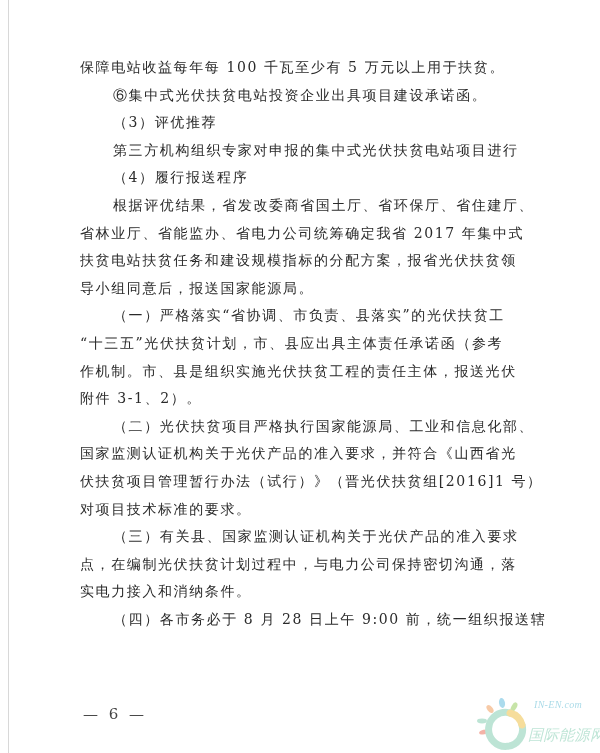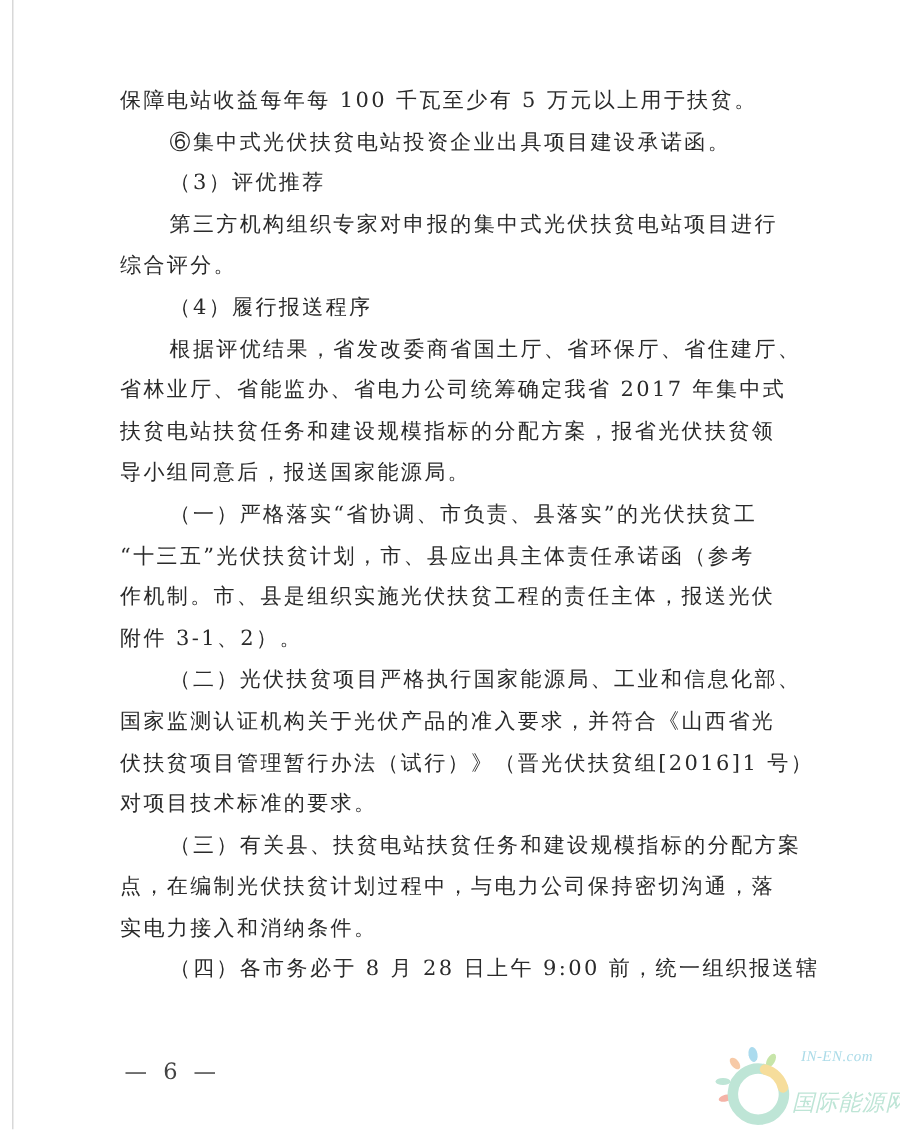--- a/index.html
+++ b/index.html
@@ -79,35 +79,34 @@
 </head>
 <body>
 
 <div class="page-edge"></div>
 
 <div class="content">
   <div class="line">保障电站收益每年每 100 千瓦至少有 5 万元以上用于扶贫。</div>
   <div class="line indent">⑥集中式光伏扶贫电站投资企业出具项目建设承诺函。</div>
   <div class="line indent">（3）评优推荐</div>
   <div class="line indent">第三方机构组织专家对申报的集中式光伏扶贫电站项目进行</div>
-  <div class="line">综合评分。</div>
   <div class="line indent">（4）履行报送程序</div>
   <div class="line indent">根据评优结果，省发改委商省国土厅、省环保厅、省住建厅、</div>
   <div class="line">省林业厅、省能监办、省电力公司统筹确定我省 2017 年集中式</div>
   <div class="line">扶贫电站扶贫任务和建设规模指标的分配方案，报省光伏扶贫领</div>
   <div class="line">导小组同意后，报送国家能源局。</div>
   <div class="line indent">（一）严格落实“省协调、市负责、县落实”的光伏扶贫工</div>
   <div class="line">“十三五”光伏扶贫计划，市、县应出具主体责任承诺函（参考</div>
   <div class="line">作机制。市、县是组织实施光伏扶贫工程的责任主体，报送光伏</div>
   <div class="line">附件 3-1、2）。</div>
   <div class="line indent">（二）光伏扶贫项目严格执行国家能源局、工业和信息化部、</div>
   <div class="line">国家监测认证机构关于光伏产品的准入要求，并符合《山西省光</div>
   <div class="line">伏扶贫项目管理暂行办法（试行）》（晋光伏扶贫组[2016]1 号）</div>
   <div class="line">对项目技术标准的要求。</div>
-  <div class="line indent">（三）有关县、扶贫电站扶贫任务和建设规模指标的分配方案</div>
+  <div class="line indent">（三）有关县、国家监测认证机构关于光伏产品的准入要求</div>
   <div class="line">点，在编制光伏扶贫计划过程中，与电力公司保持密切沟通，落</div>
   <div class="line">实电力接入和消纳条件。</div>
   <div class="line indent">（四）各市务必于 8 月 28 日上午 9:00 前，统一组织报送辖</div>
 </div>
 
 <div class="page-number">— 6 —</div>
 
 <div class="watermark">
   <svg width="62" height="58" viewBox="0 0 62 58" style="position:absolute;left:0;top:0;">
     <ellipse cx="32" cy="8" rx="3" ry="5" fill="#8fcfe8" transform="rotate(-10 32 8)"></ellipse>

